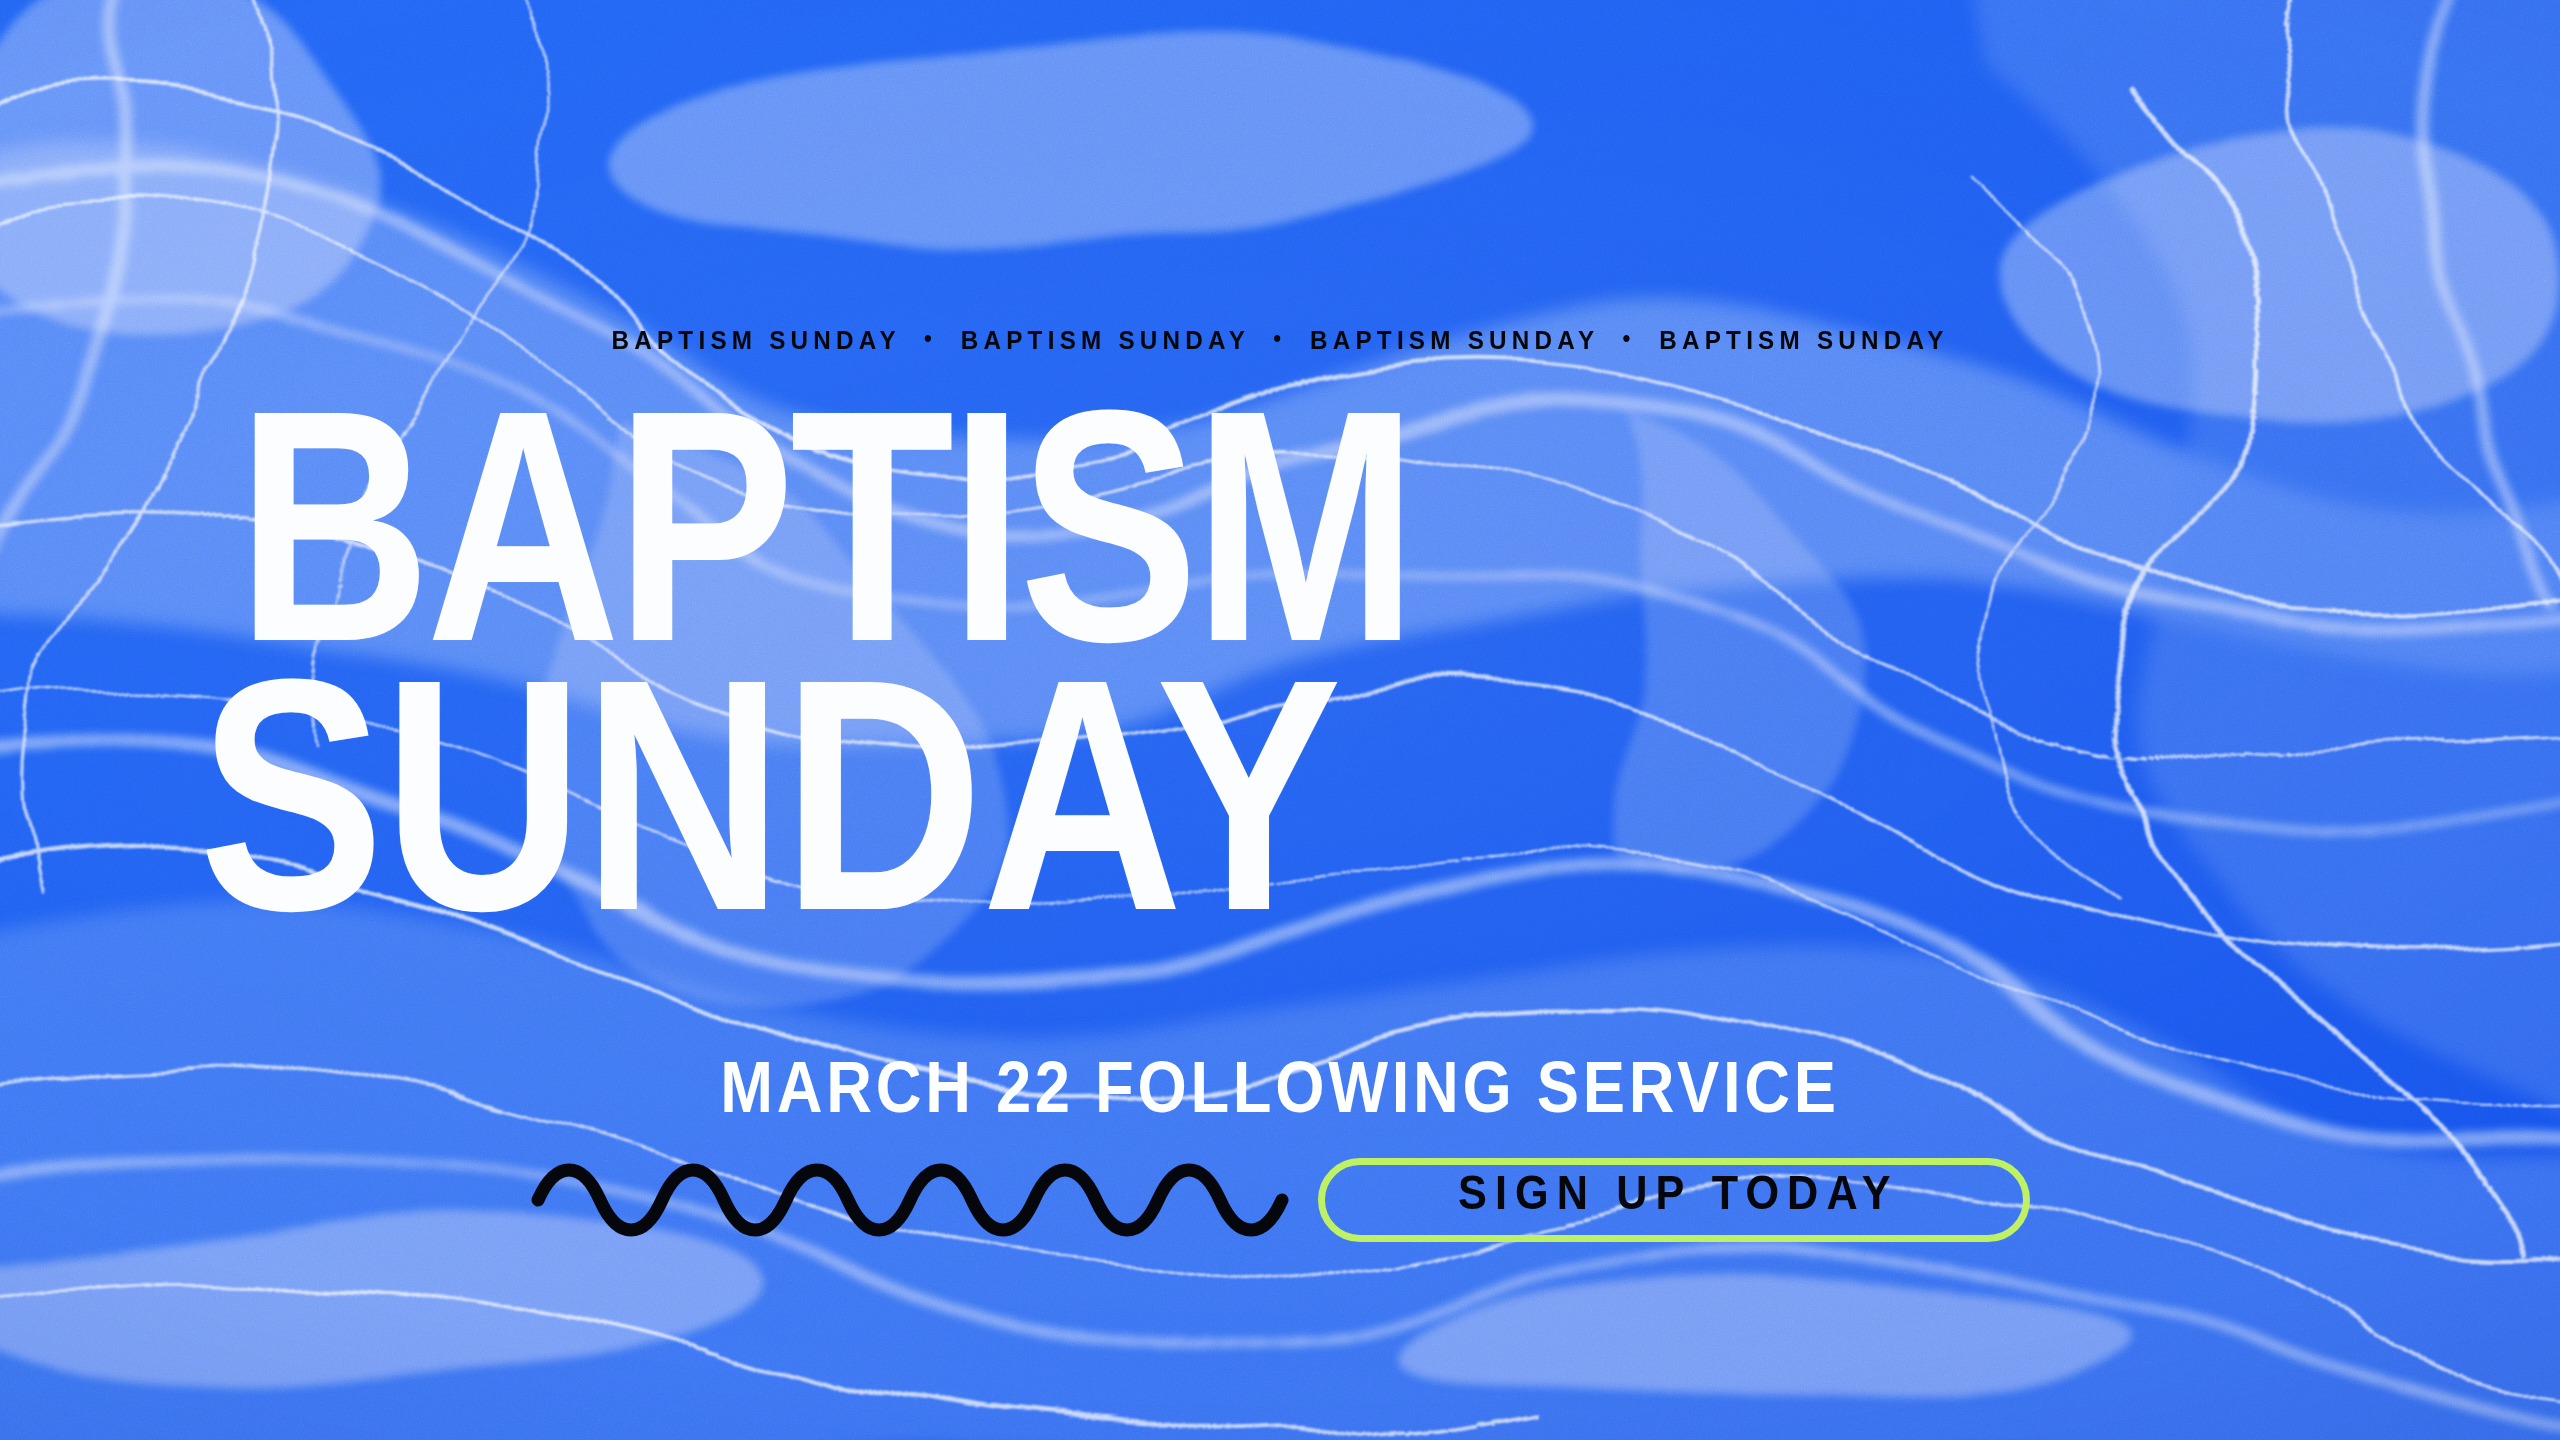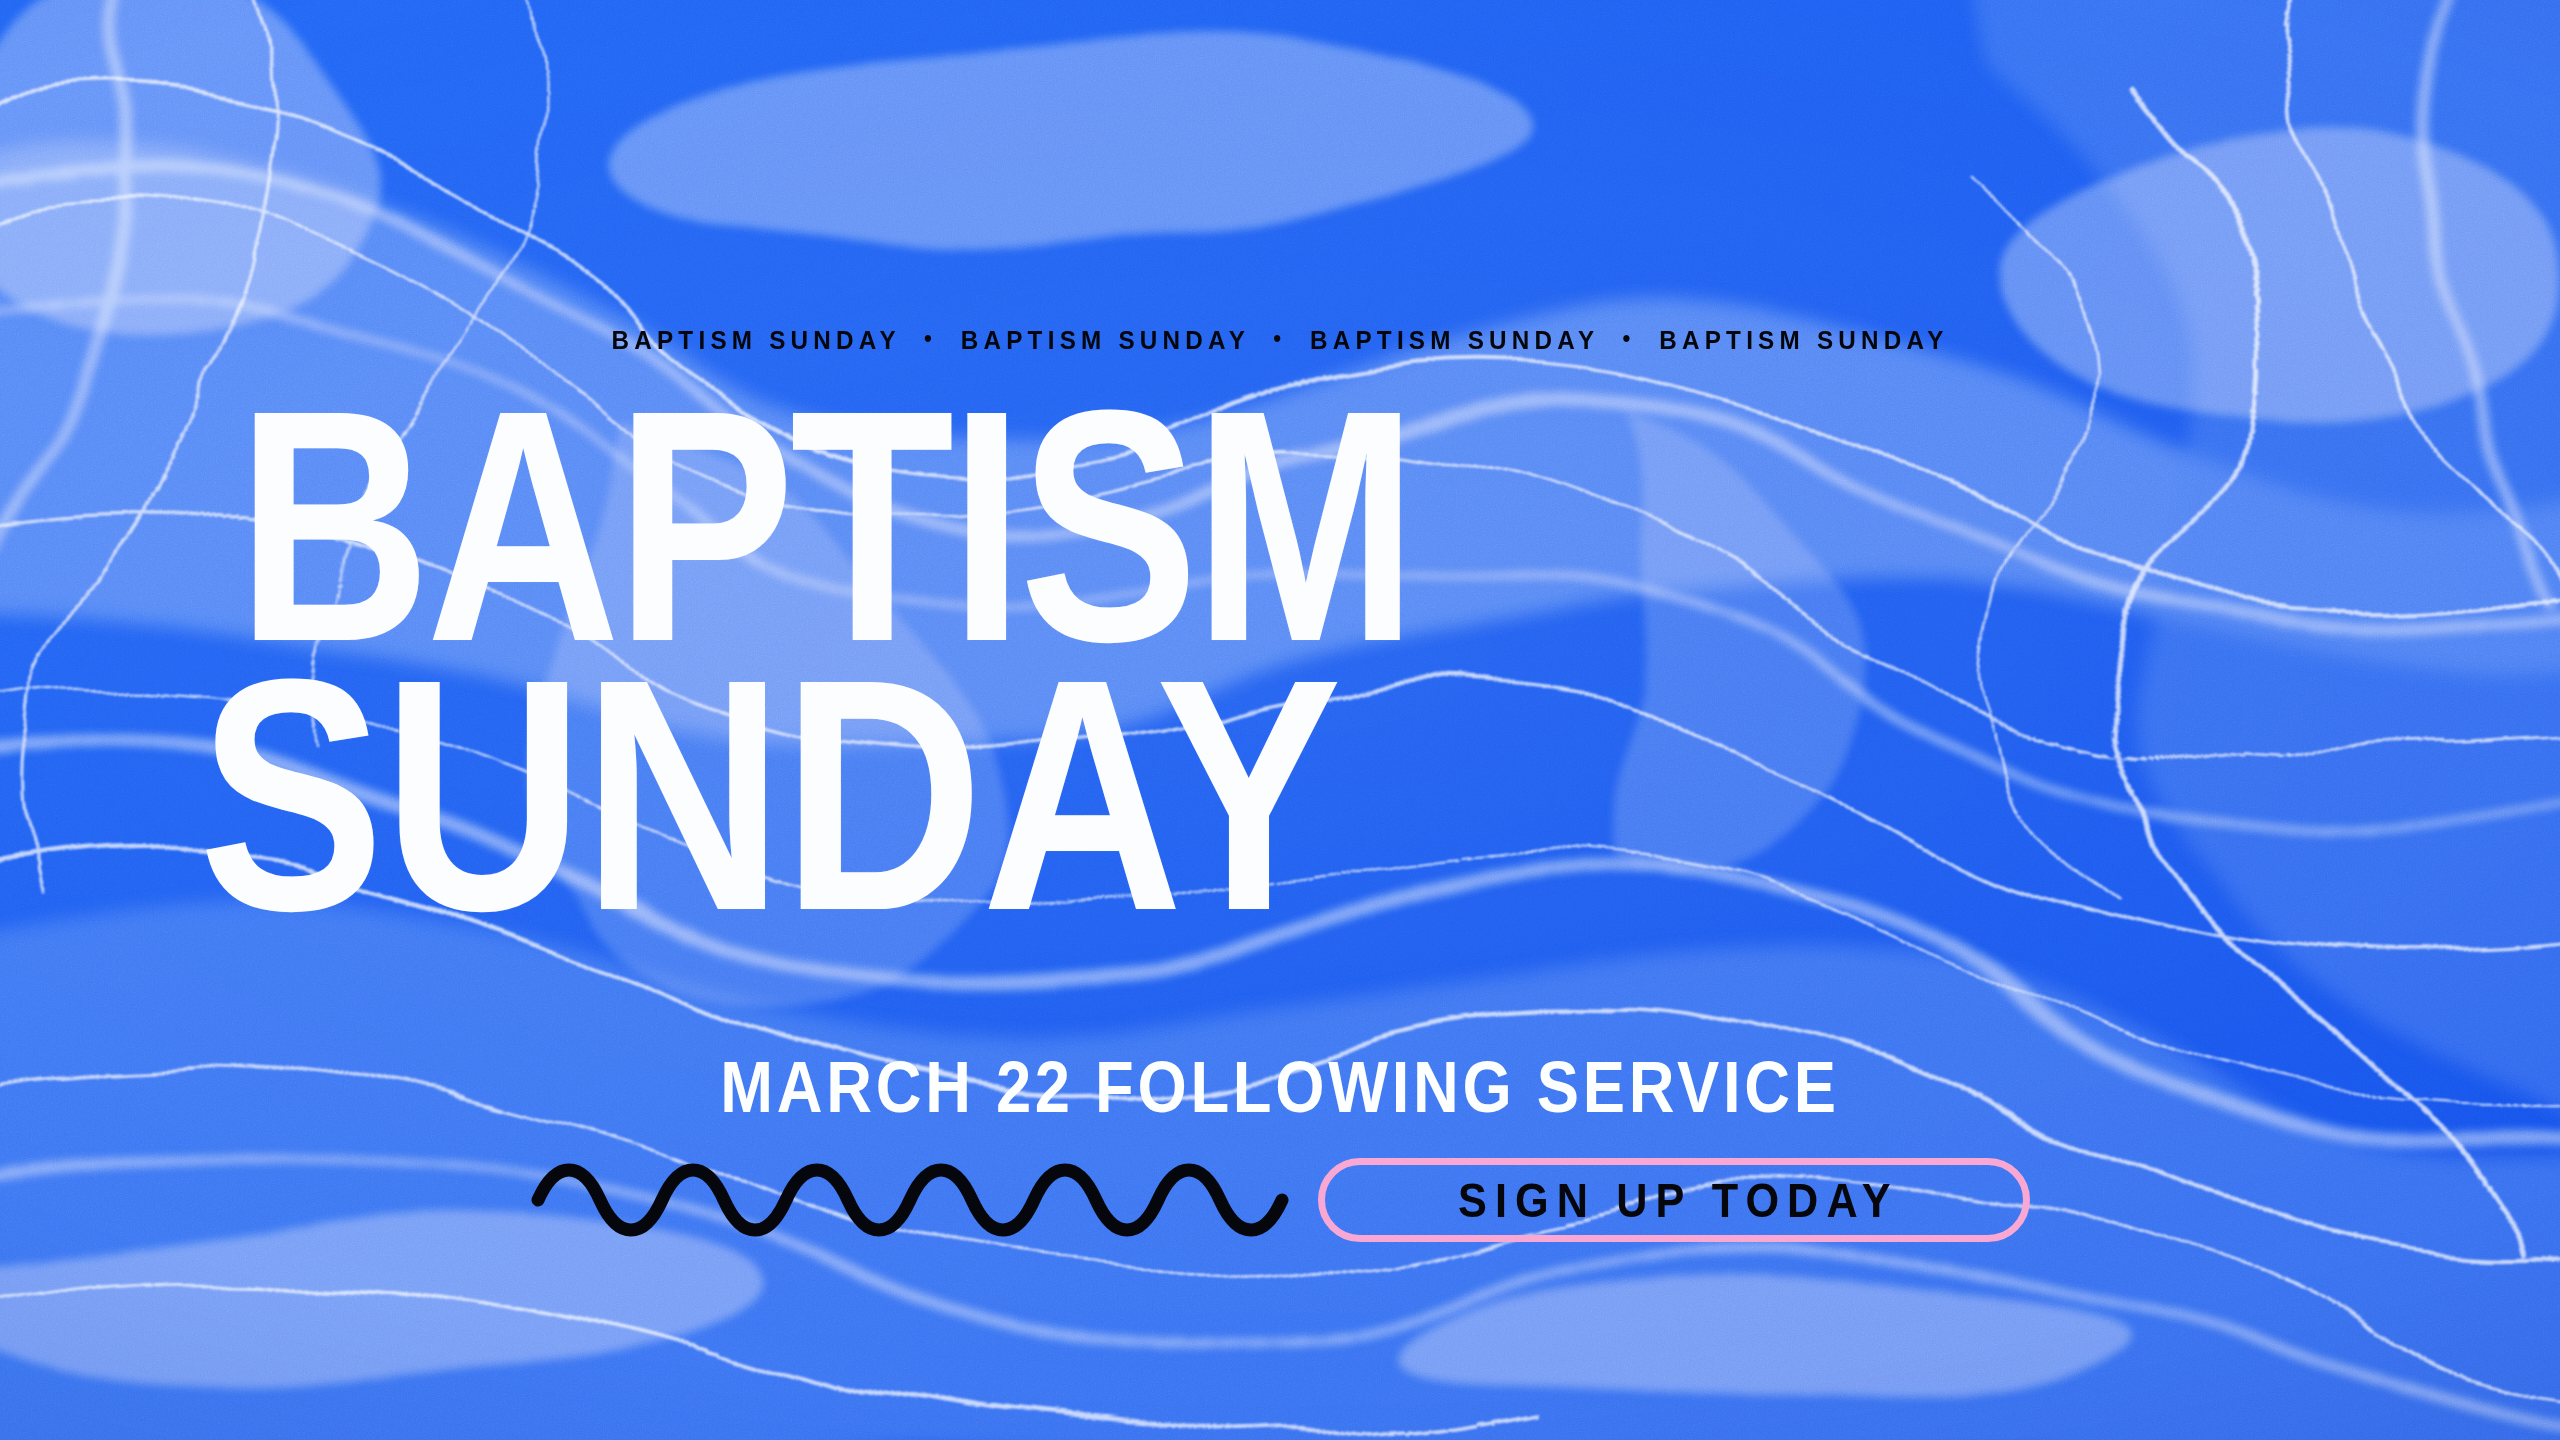--- a/index.html
+++ b/index.html
@@ -78,23 +78,23 @@
     display:flex;
     align-items:center;
     justify-content:center;
     gap:28px;
   }
   .squiggle{display:block;width:760px;height:96px;flex:0 0 auto;}
   .cta-pill{
     position:relative;
     flex:0 0 auto;
     width:712px;height:84px;
-    border:7px solid #f9a8d4;
+    border:7px solid #bef264;
     border-radius:999px;
-    display:flex;align-items:center;justify-content:center;
+    display:flex;align-items:flex-start;justify-content:center;
     background:transparent;
     cursor:pointer;
   }
   .cta-label{
     color:#05070c;
     font-weight:900;
     font-size:48px;
     letter-spacing:9px;
     white-space:nowrap;
     transform:scaleX(.9);

